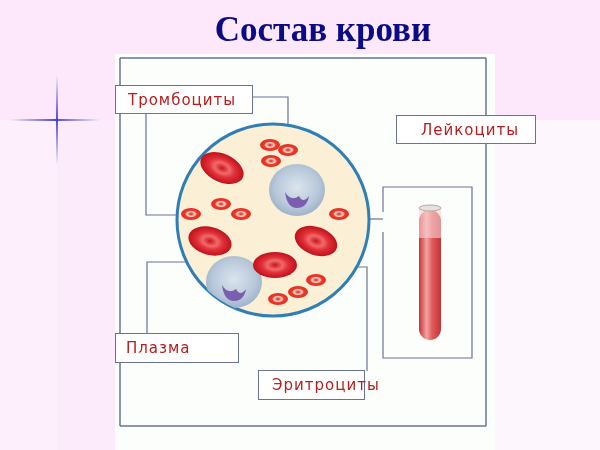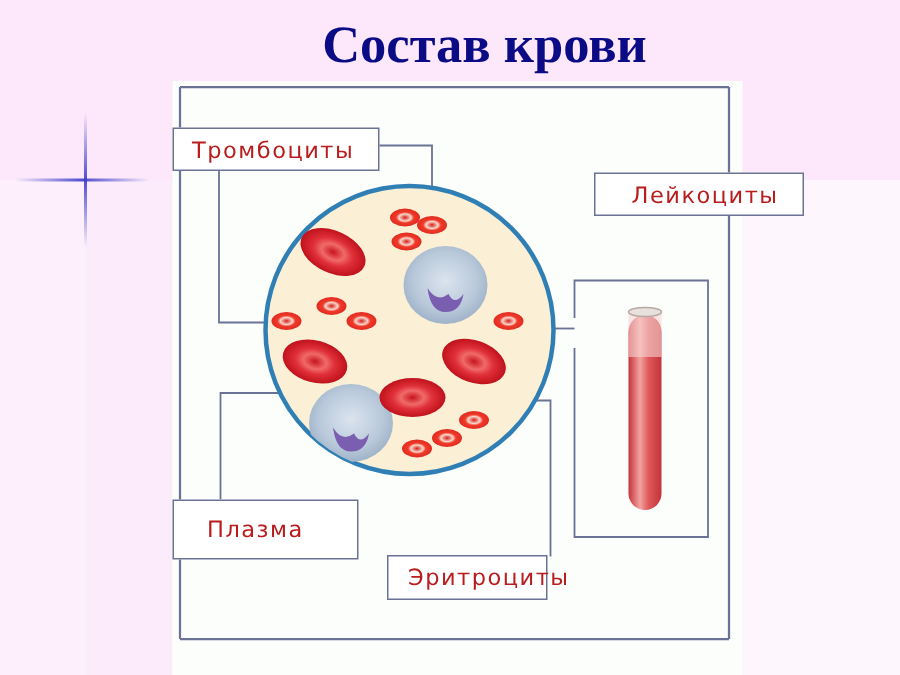--- a/index.html
+++ b/index.html
@@ -110,18 +110,18 @@
     <ellipse cx="430" cy="208" rx="11" ry="3" fill="#e7e0dc" stroke="#b8a8a4"></ellipse>
   </g>
 </svg>
 
 <div class="label" style="left:115px;top:85px;width:138px;height:29px;padding-left:12px;">
   <span>Тромбоциты</span>
 </div>
 <div class="label" style="left:352px;top:115px;width:140px;height:29px;padding-left:24px;margin-left:44px;">
   <span>Лейкоциты</span>
 </div>
-<div class="label" style="left:115px;top:333px;width:124px;height:40px;padding-left:22px;text-align:center;">
+<div class="label" style="left:115px;top:333px;width:124px;height:30px;padding-left:10px;text-align:center;">
   <span>Плазма</span>
 </div>
 <div class="label" style="left:258px;top:370px;width:107px;height:30px;padding-left:13px;">
   <span>Эритроциты</span>
 </div>
 
 </body></html>

